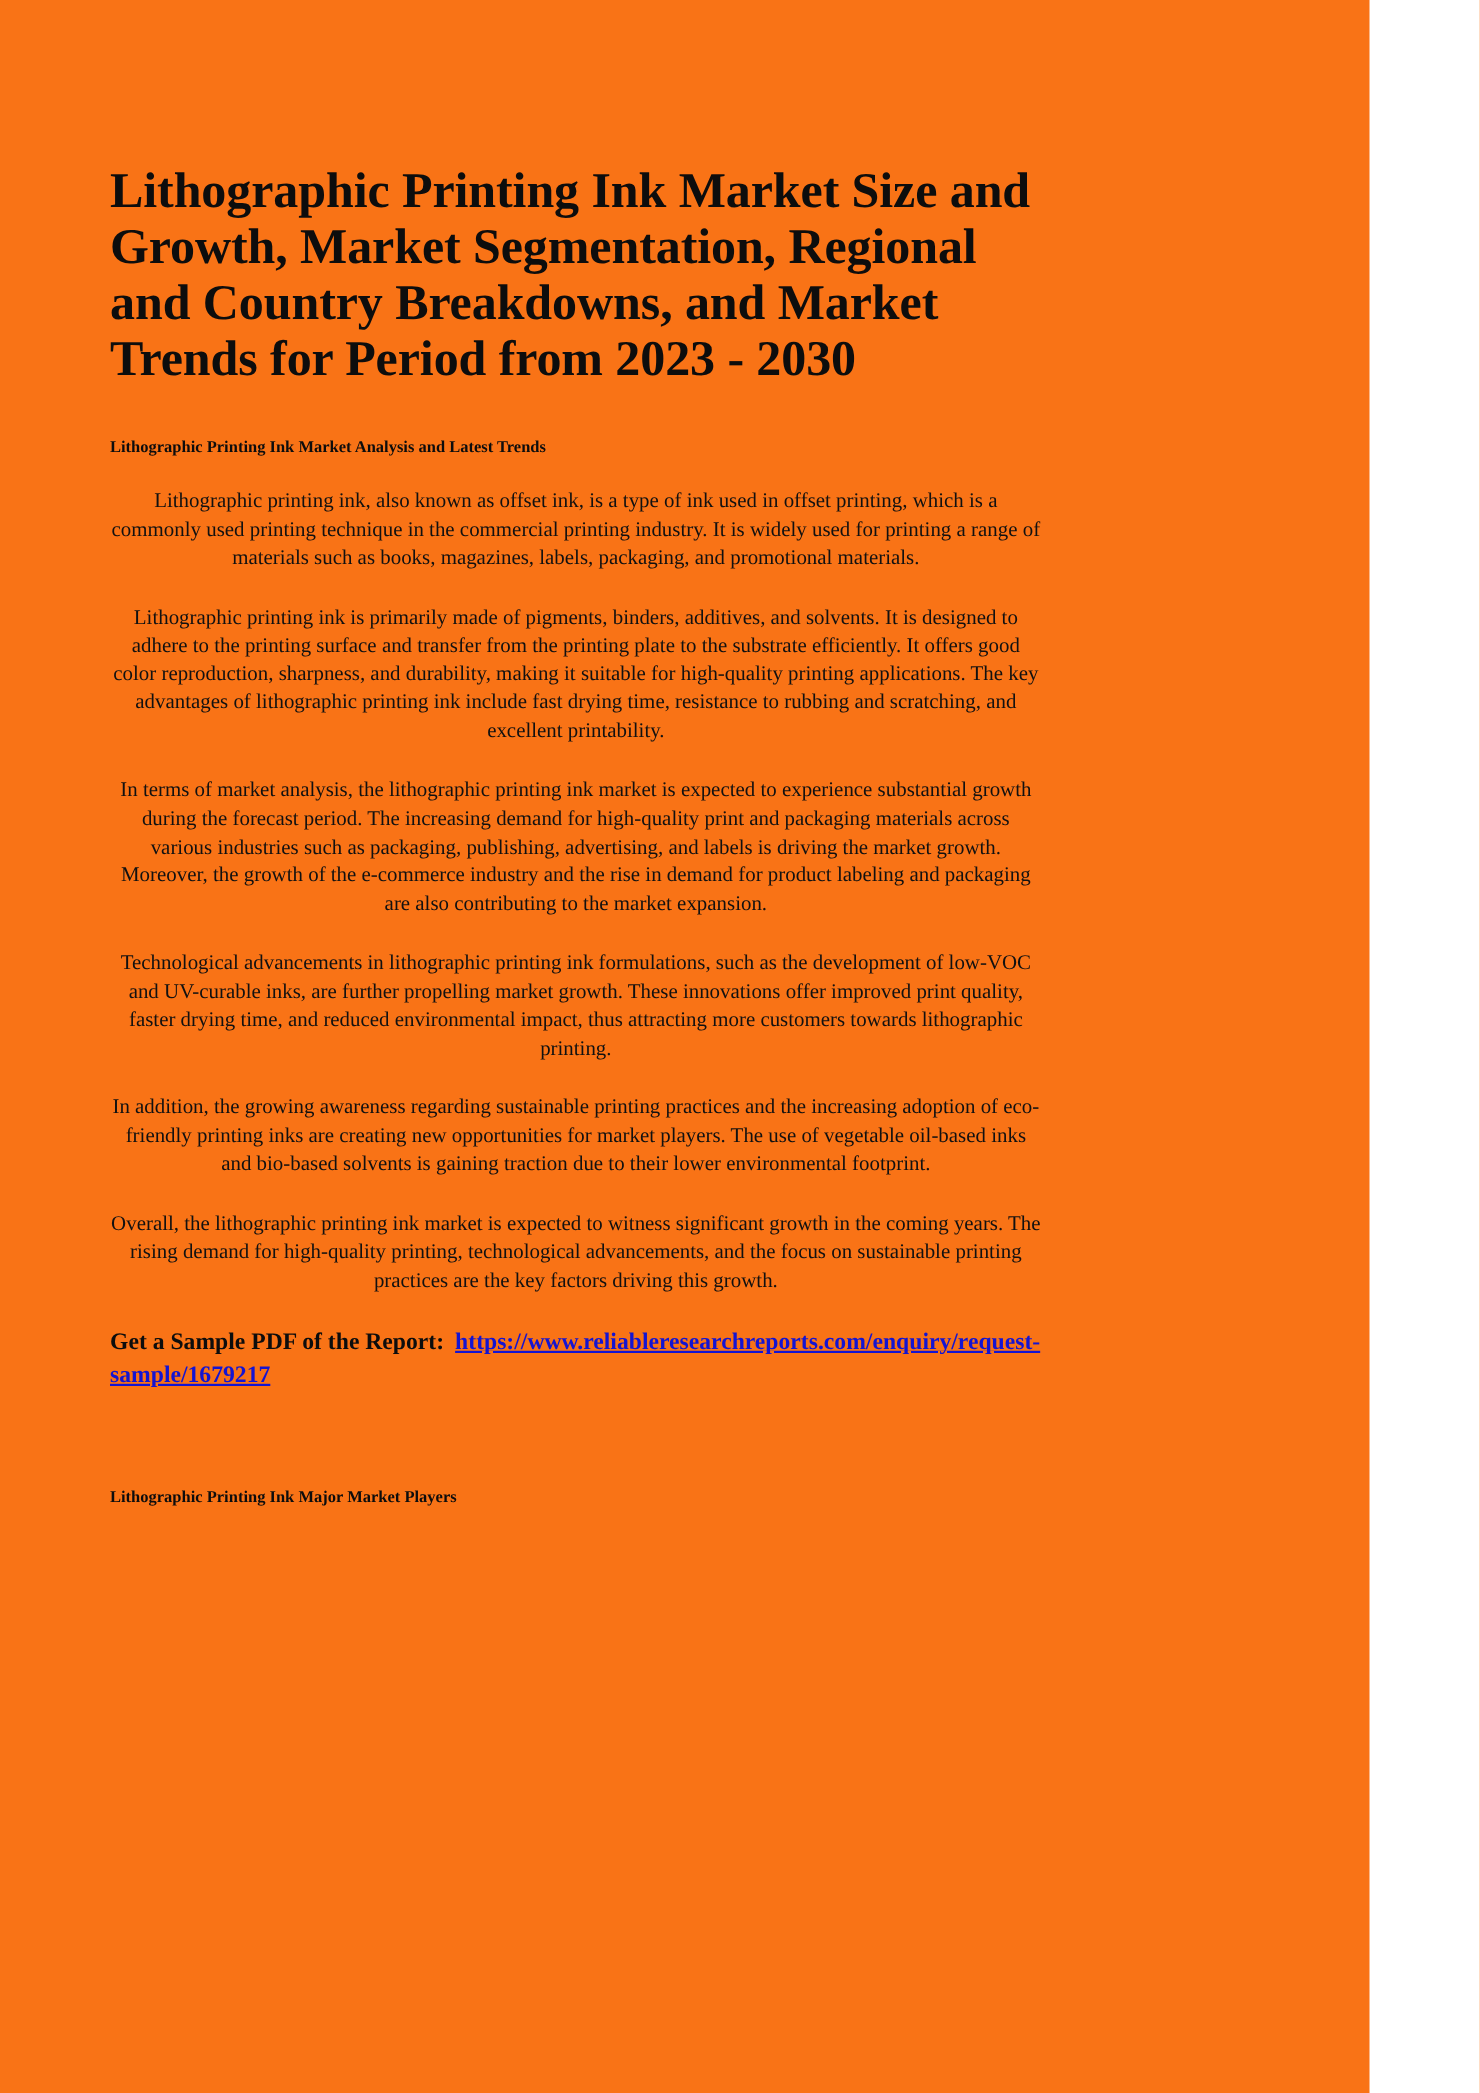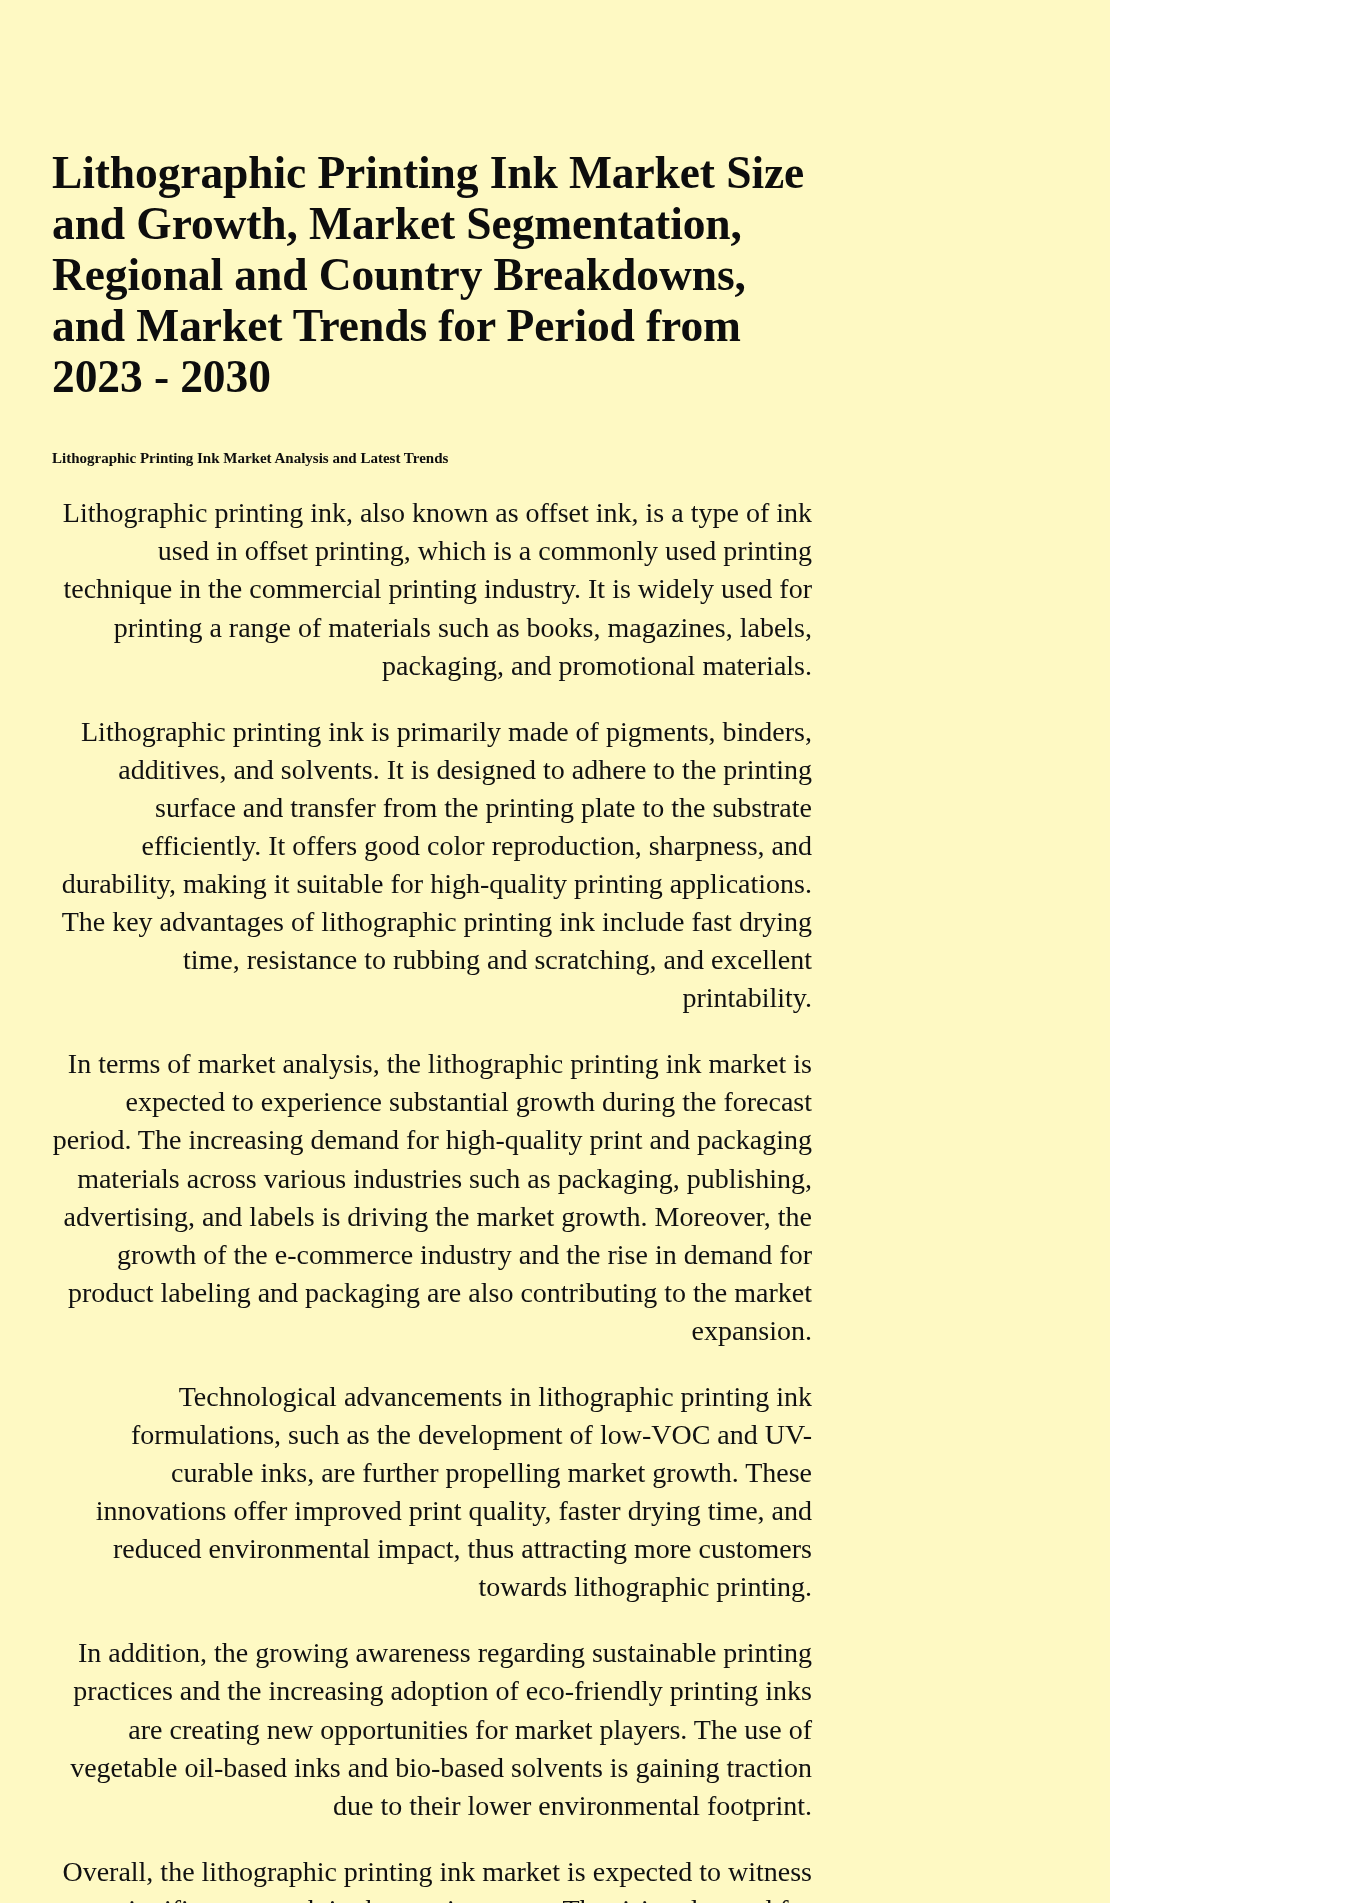--- a/index.html
+++ b/index.html
@@ -9,25 +9,25 @@
   }
   body {
     width: 1345px;
     height: 1903px;
     font-family: "Liberation Serif", "DejaVu Serif", serif;
     color: #000000;
     overflow: hidden;
   }
   .page {
     position: relative;
-    width: 1110px;
+    width: 1245px;
     height: 1903px;
-    background: #fef9c3;
+    background: #f97316;
     box-sizing: border-box;
-    padding: 148px 298px 0 52px;
+    padding: 148px 298px 0 100px;
   }
   .doc-title {
     font-size: 45.5px;
     font-weight: bold;
     line-height: 1.12;
     letter-spacing: -0.1px;
     margin: 0 0 46px 0;
     color: #0d0d0d;
     max-width: 960px;
   }
@@ -36,25 +36,25 @@
     font-weight: bold;
     line-height: 1.3;
     margin: 0 0 26px 0;
     color: #0d0d0d;
   }
   .section-heading.players {
     margin-top: 0;
     margin-bottom: 32px;
   }
   p.body-par {
-    font-size: 28px;
+    font-size: 19px;
     line-height: 1.36;
     margin: 0 0 28px 0;
     color: #111111;
-    text-align: right;
+    text-align: center;
   }
   .sample-block {
     font-size: 21.5px;
     line-height: 1.36;
     margin: 0 0 28px 0;
     max-width: 900px;
   }
   .sample-label {
     font-weight: bold;
     color: #0d0d0d;
@@ -88,19 +88,22 @@
   <p class="body-par">Lithographic printing ink is primarily made of pigments, binders, additives, and solvents. It is designed to adhere to the printing surface and transfer from the printing plate to the substrate efficiently. It offers good color reproduction, sharpness, and durability, making it suitable for high-quality printing applications. The key advantages of lithographic printing ink include fast drying time, resistance to rubbing and scratching, and excellent printability.</p>
 
   <p class="body-par">In terms of market analysis, the lithographic printing ink market is expected to experience substantial growth during the forecast period. The increasing demand for high-quality print and packaging materials across various industries such as packaging, publishing, advertising, and labels is driving the market growth. Moreover, the growth of the e-commerce industry and the rise in demand for product labeling and packaging are also contributing to the market expansion.</p>
 
   <p class="body-par">Technological advancements in lithographic printing ink formulations, such as the development of low-VOC and UV-curable inks, are further propelling market growth. These innovations offer improved print quality, faster drying time, and reduced environmental impact, thus attracting more customers towards lithographic printing.</p>
 
   <p class="body-par">In addition, the growing awareness regarding sustainable printing practices and the increasing adoption of eco-friendly printing inks are creating new opportunities for market players. The use of vegetable oil-based inks and bio-based solvents is gaining traction due to their lower environmental footprint.</p>
 
   <p class="body-par">Overall, the lithographic printing ink market is expected to witness significant growth in the coming years. The rising demand for high-quality printing, technological advancements, and the focus on sustainable printing practices are the key factors driving this growth.</p>
 
+  <div class="sample-block">
+    <span class="sample-label">Get a Sample PDF of the Report:</span><span class="sample-gap"></span><a class="sample-link" href="#">https://www.reliableresearchreports.com/enquiry/request-sample/1679217</a>
+  </div>
 
   <div class="spacer-lg"></div>
 
   <h2 class="section-heading players">Lithographic Printing Ink Major Market Players</h2>
 
 
 </div>
 
 </body></html>

